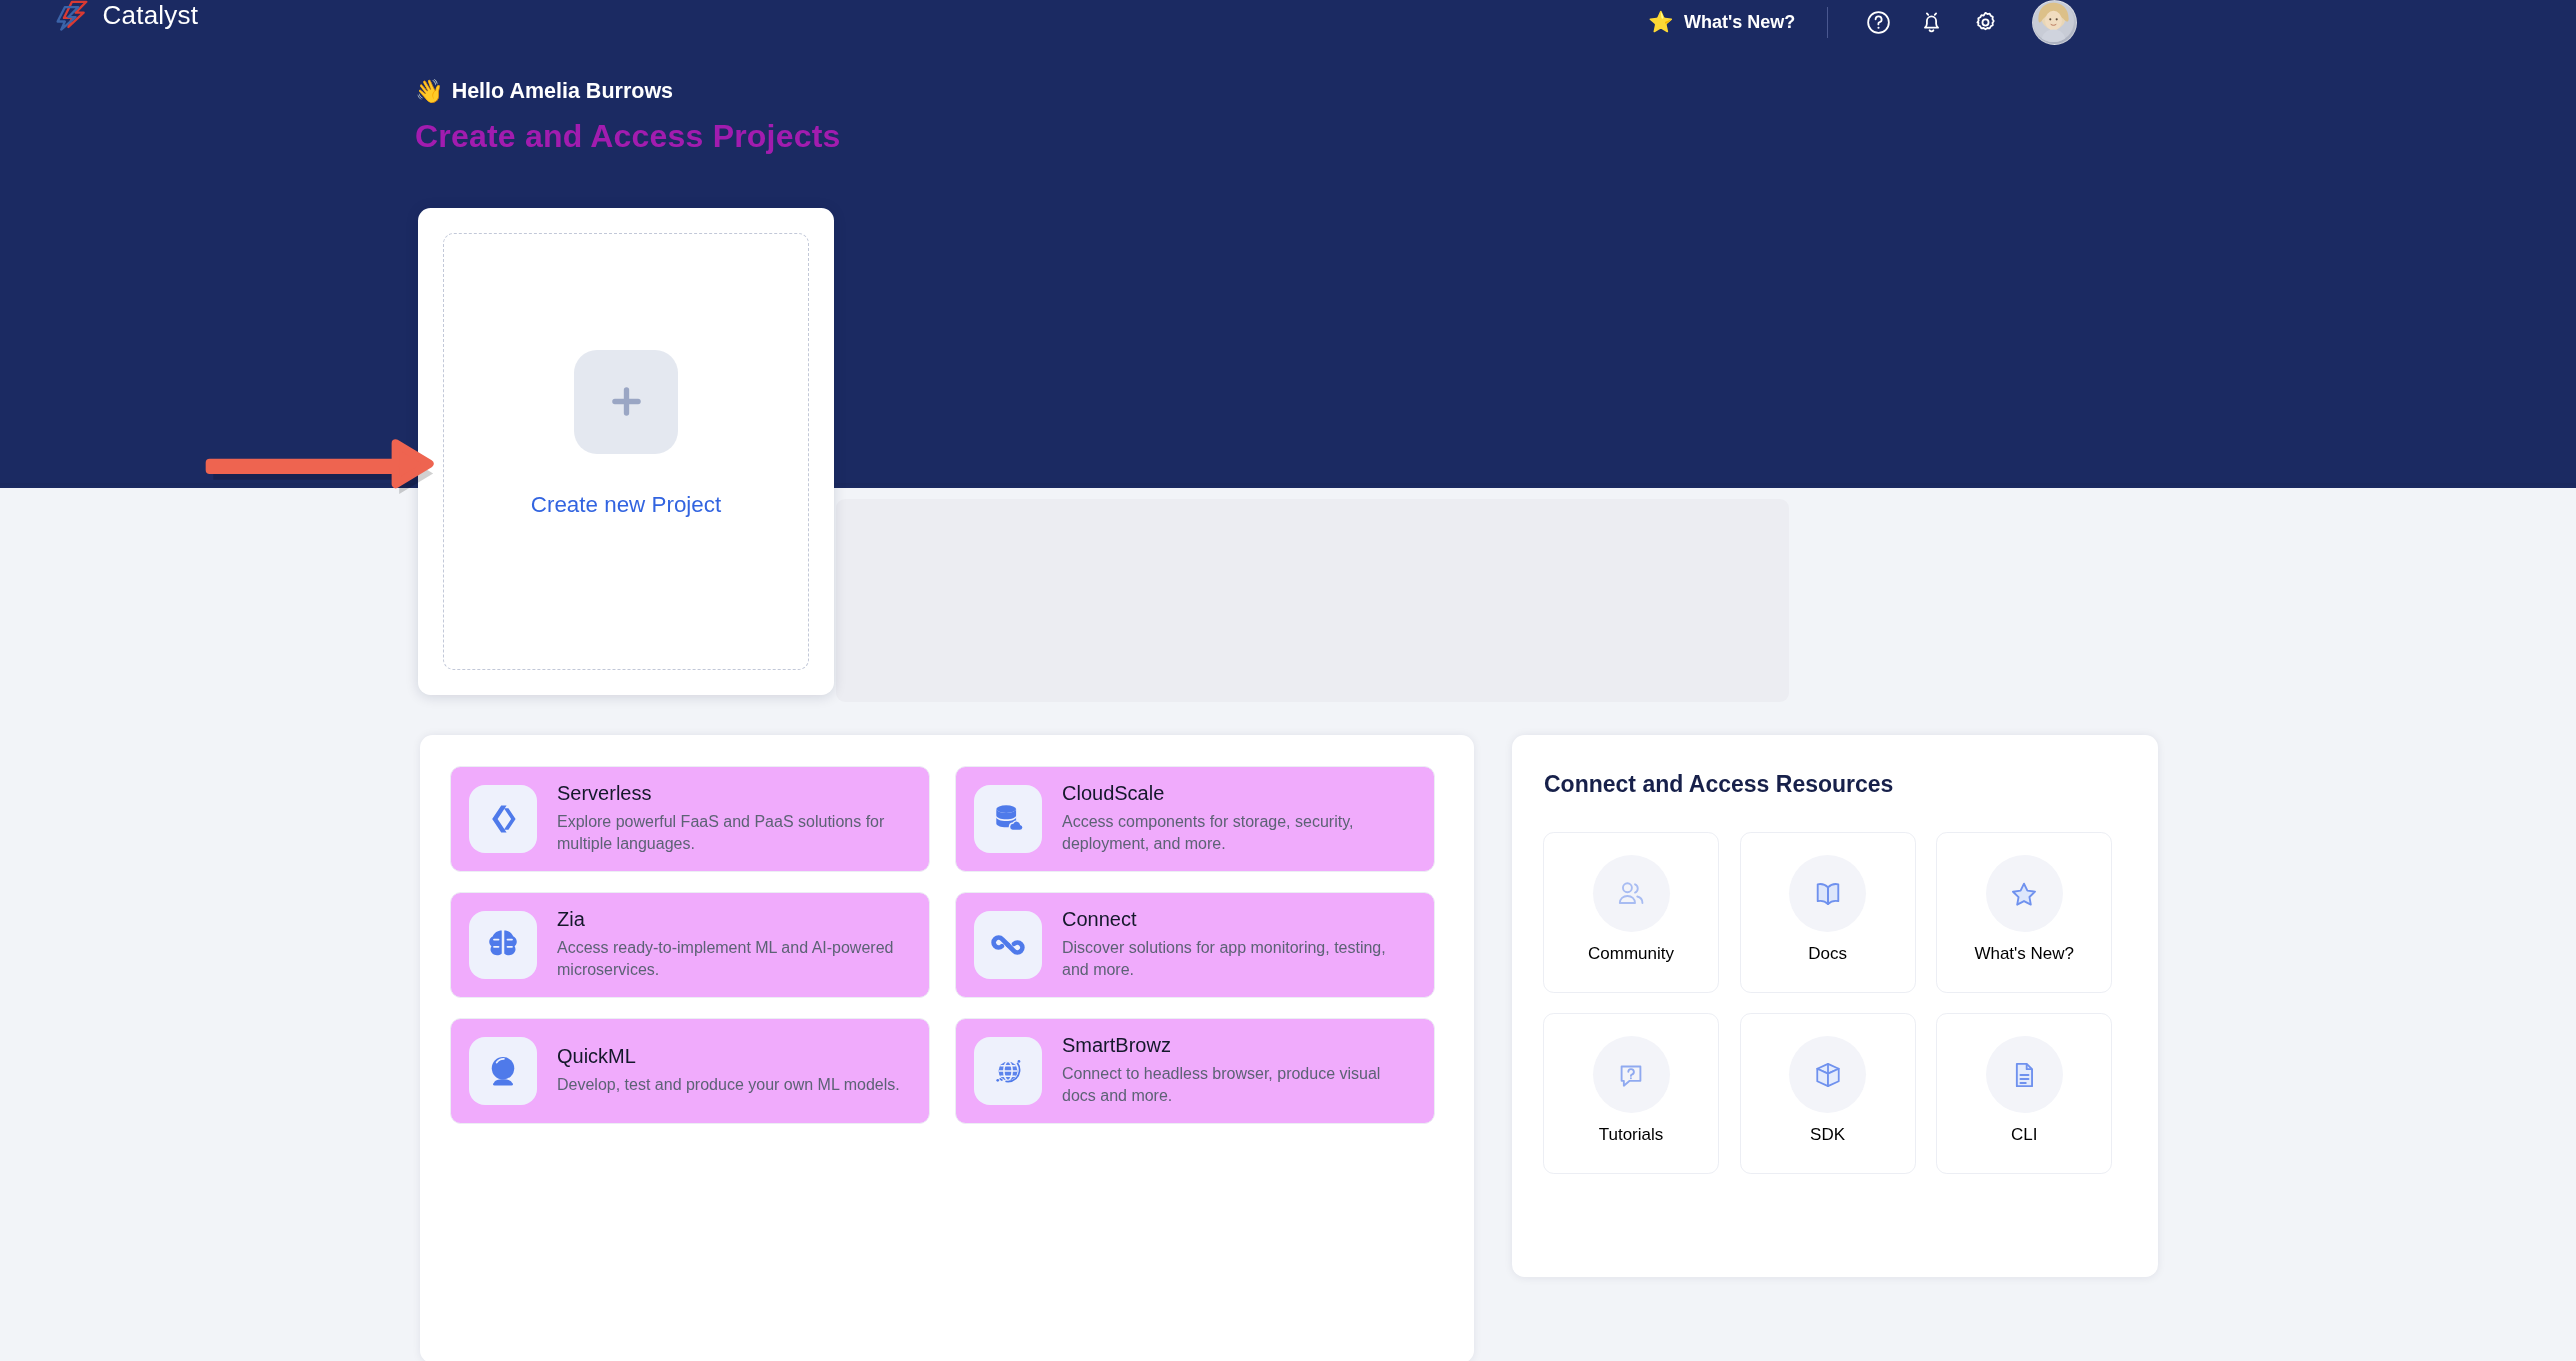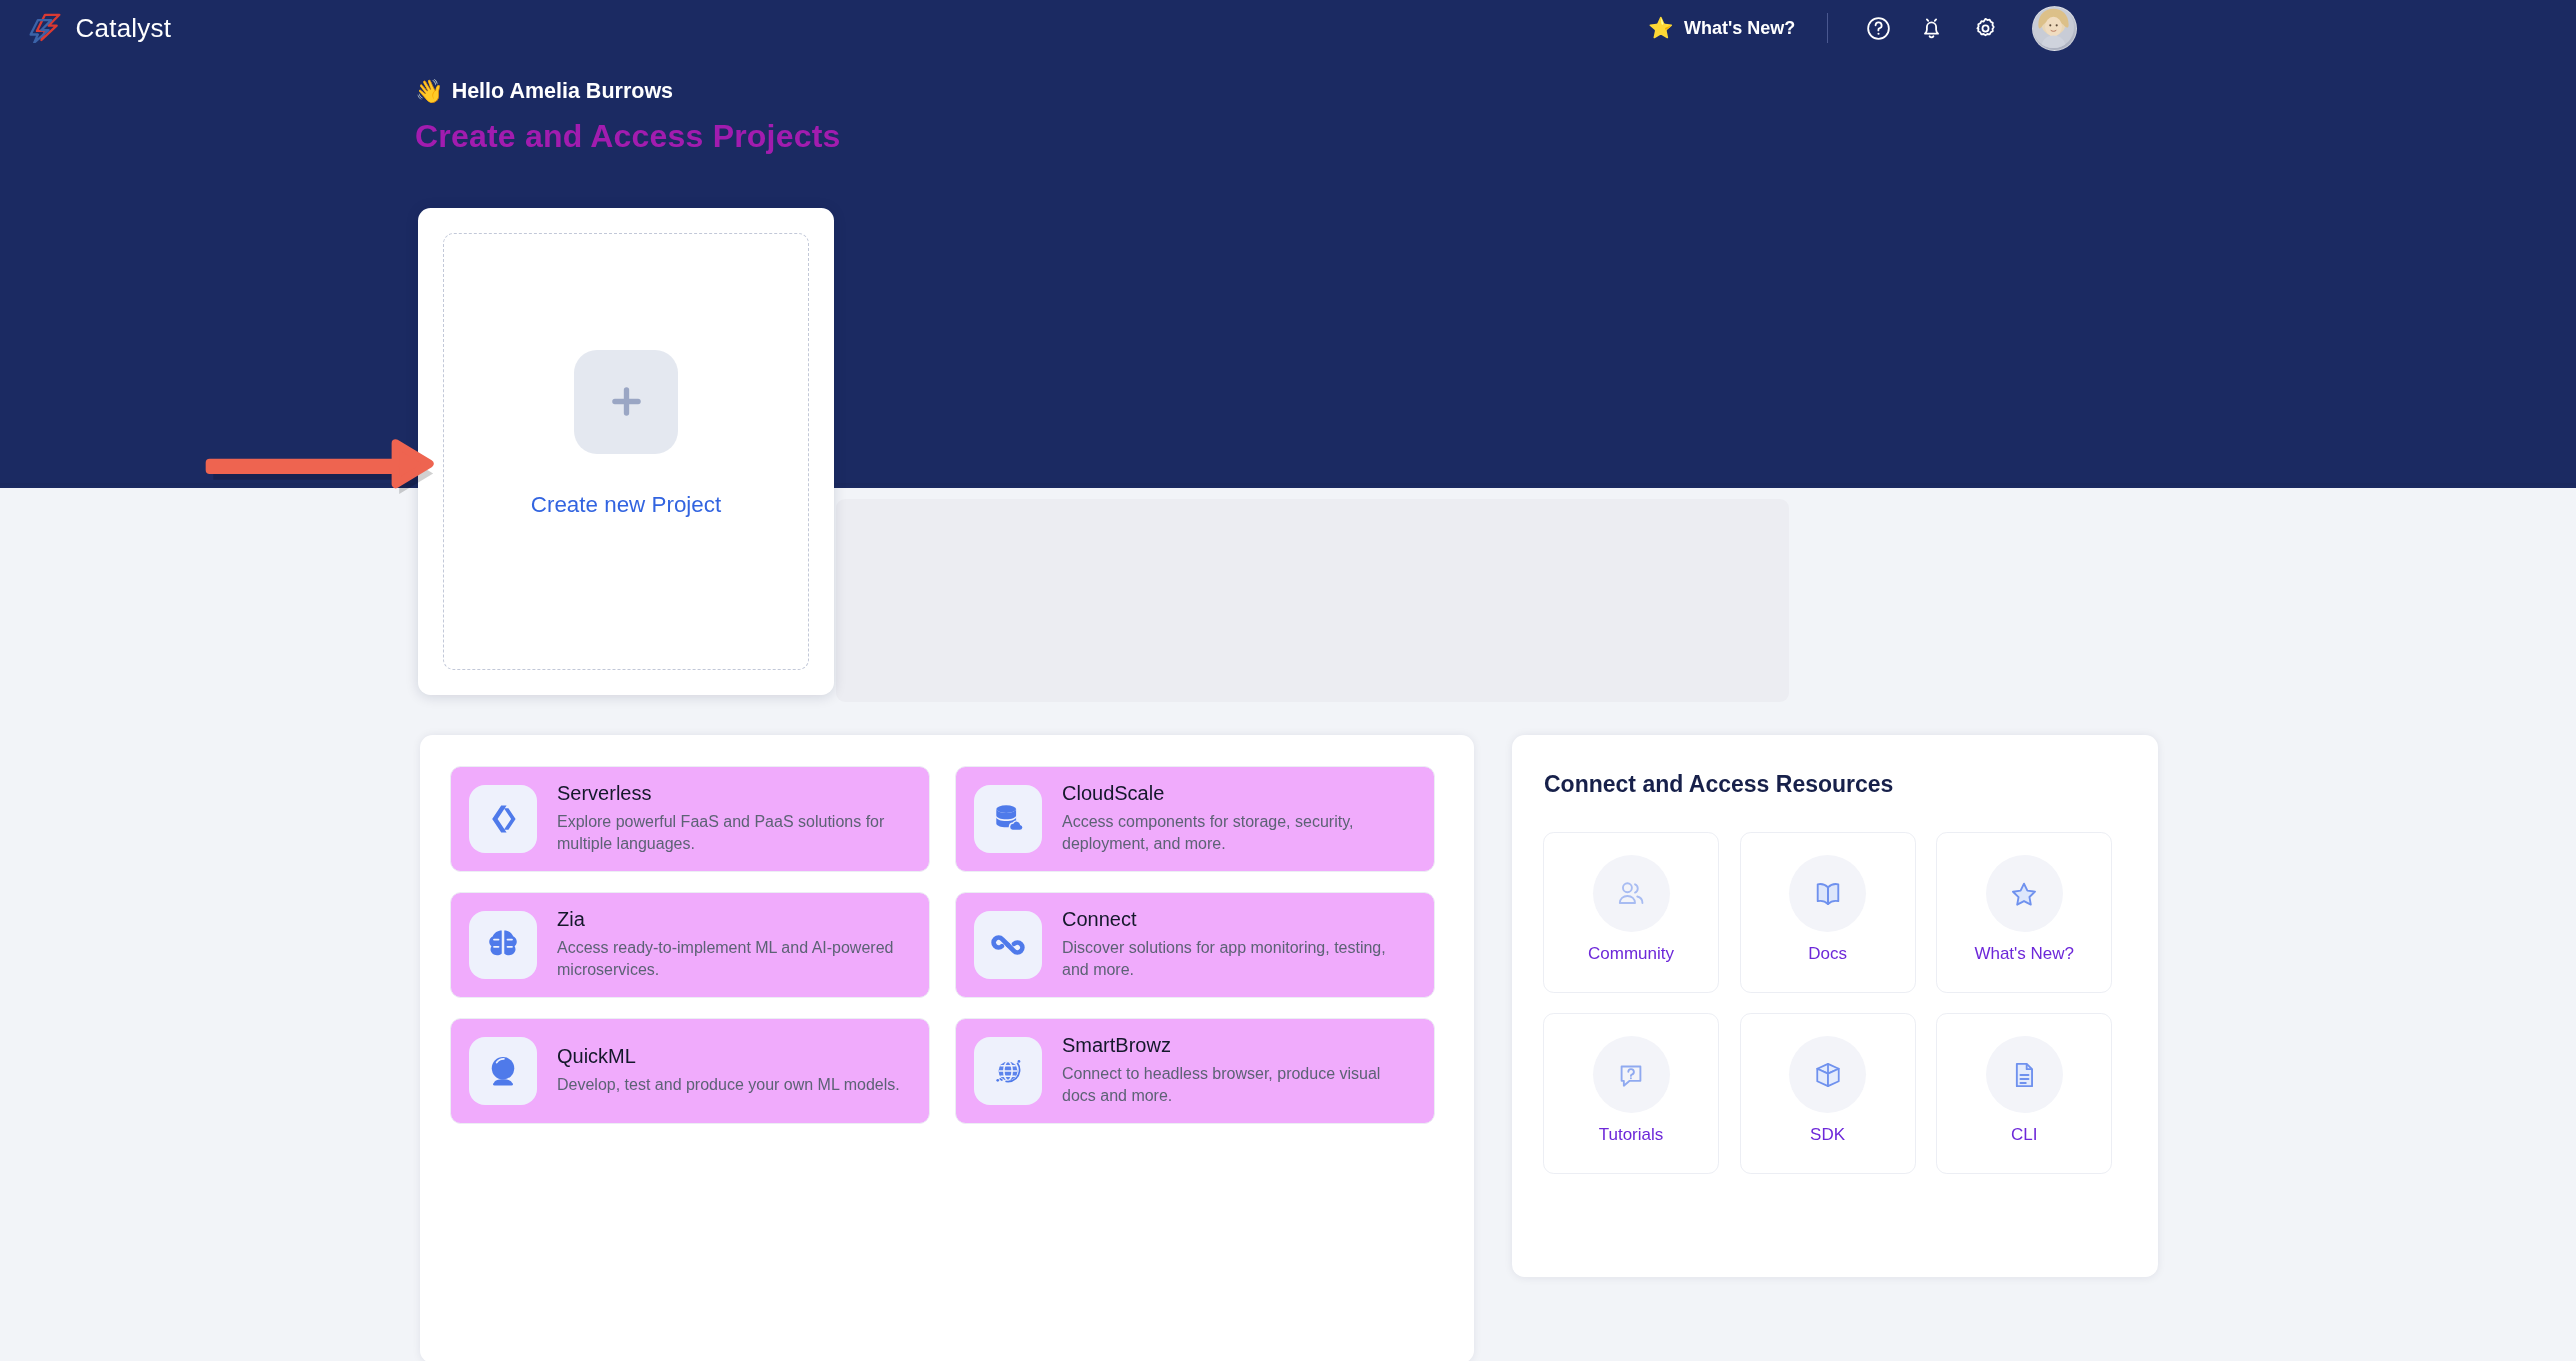--- a/index.html
+++ b/index.html
@@ -20,22 +20,23 @@
   .hero-band::after {
     content: ""; position: absolute; left: 0; bottom: 0;
     width: 2576px; height: 5.4px;
     background: linear-gradient(to bottom, rgba(0,0,0,0.06), rgba(0,0,0,0));
   }
 
   
   .header {
     position: absolute; left: 0; top: 0;
     width: 2100px; height: 56px;
-    display: flex; align-items: center;
+    display: flex; align-items: flex-start;
     z-index: 40;
+    padding-left: 27px;
   }
   .brand { display: flex; align-items: center; gap: 12.6px; margin-left: 27px; }
   .brand-logo { width: 36px; height: 30.5px; display: block; }
   .brand-name {
     color: #ffffff; font-size: 26px; font-weight: 400; letter-spacing: 0.2px;
   }
   .header-right {
     margin-left: auto; margin-right: 23px;
     display: flex; align-items: center; gap: 0;
   }
@@ -163,21 +164,21 @@
     align-items: center; justify-content: center;
     cursor: pointer; background: #fff;
   }
   .resource-icon-circle {
     width: 77px; height: 77px; border-radius: 50%;
     background: #f3f4f9; display: flex;
     align-items: center; justify-content: center;
     margin-top: -5.4px;
   }
   .resource-label {
-    margin-top: 12px; color: #6d28d9;
+    margin-top: 12px; color: #000000;
     font-size: 17px; font-weight: 400;
   }
 </style>
 </head>
 <body>
 
 <div id="root">
 
   <div class="hero-band"></div>
 

